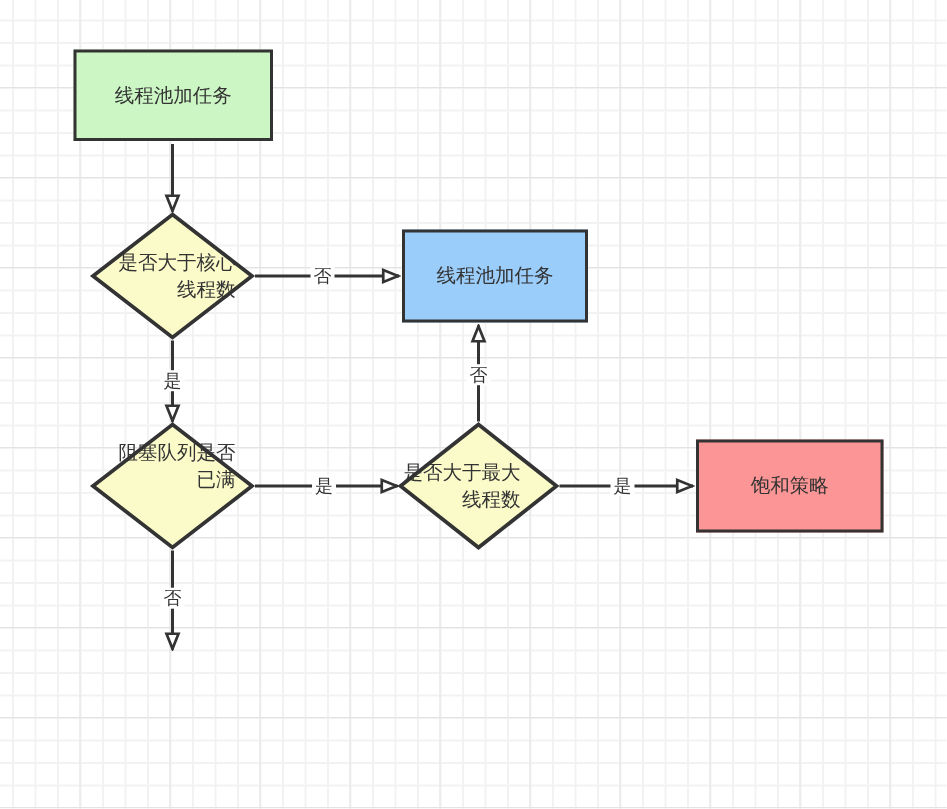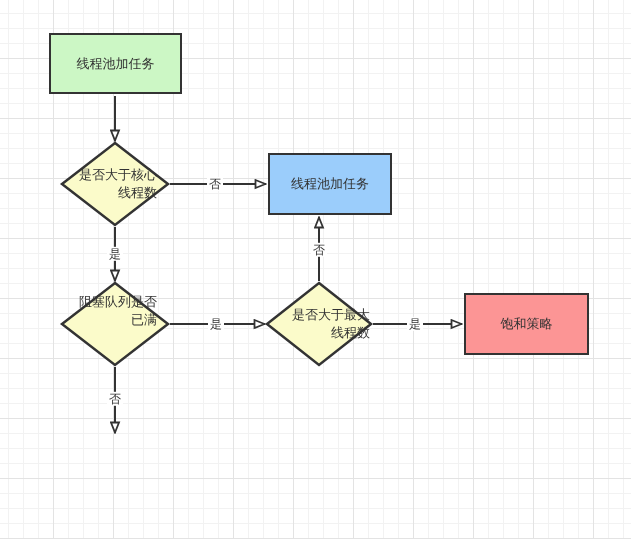--- a/index.html
+++ b/index.html
@@ -72,21 +72,21 @@
     <span>线程池加任务</span>
   </div>
 
   <div class="rect-node" style="left: 464px; top: 293px; width: 125px; height: 62px; background-color: rgb(252, 149, 149);">
     <span>饱和策略</span>
   </div>
 
 
   <div class="diamond-label" style="left:73px; top:154px;">是否大于核心线程数</div>
   <div class="diamond-label" style="left:73px; top:281px;">阻塞队列是否已满</div>
-  <div class="diamond-label" style="left:286px; top:294px;">是否大于最大线程数</div>
+  <div class="diamond-label" style="left:263px; top:294px;">是否大于最大线程数</div>
 
   <span class="edge-label" style="left:215px; top:184px;">否</span>
   <span class="edge-label" style="left:115px; top:254px;">是</span>
   <span class="edge-label" style="left:216px; top:324px;">是</span>
   <span class="edge-label" style="left:319px; top:250px;">否</span>
   <span class="edge-label" style="left:415px; top:324px;">是</span>
   <span class="edge-label" style="left:115px; top:399px;">否</span>
 </div>
 
 </body></html>

